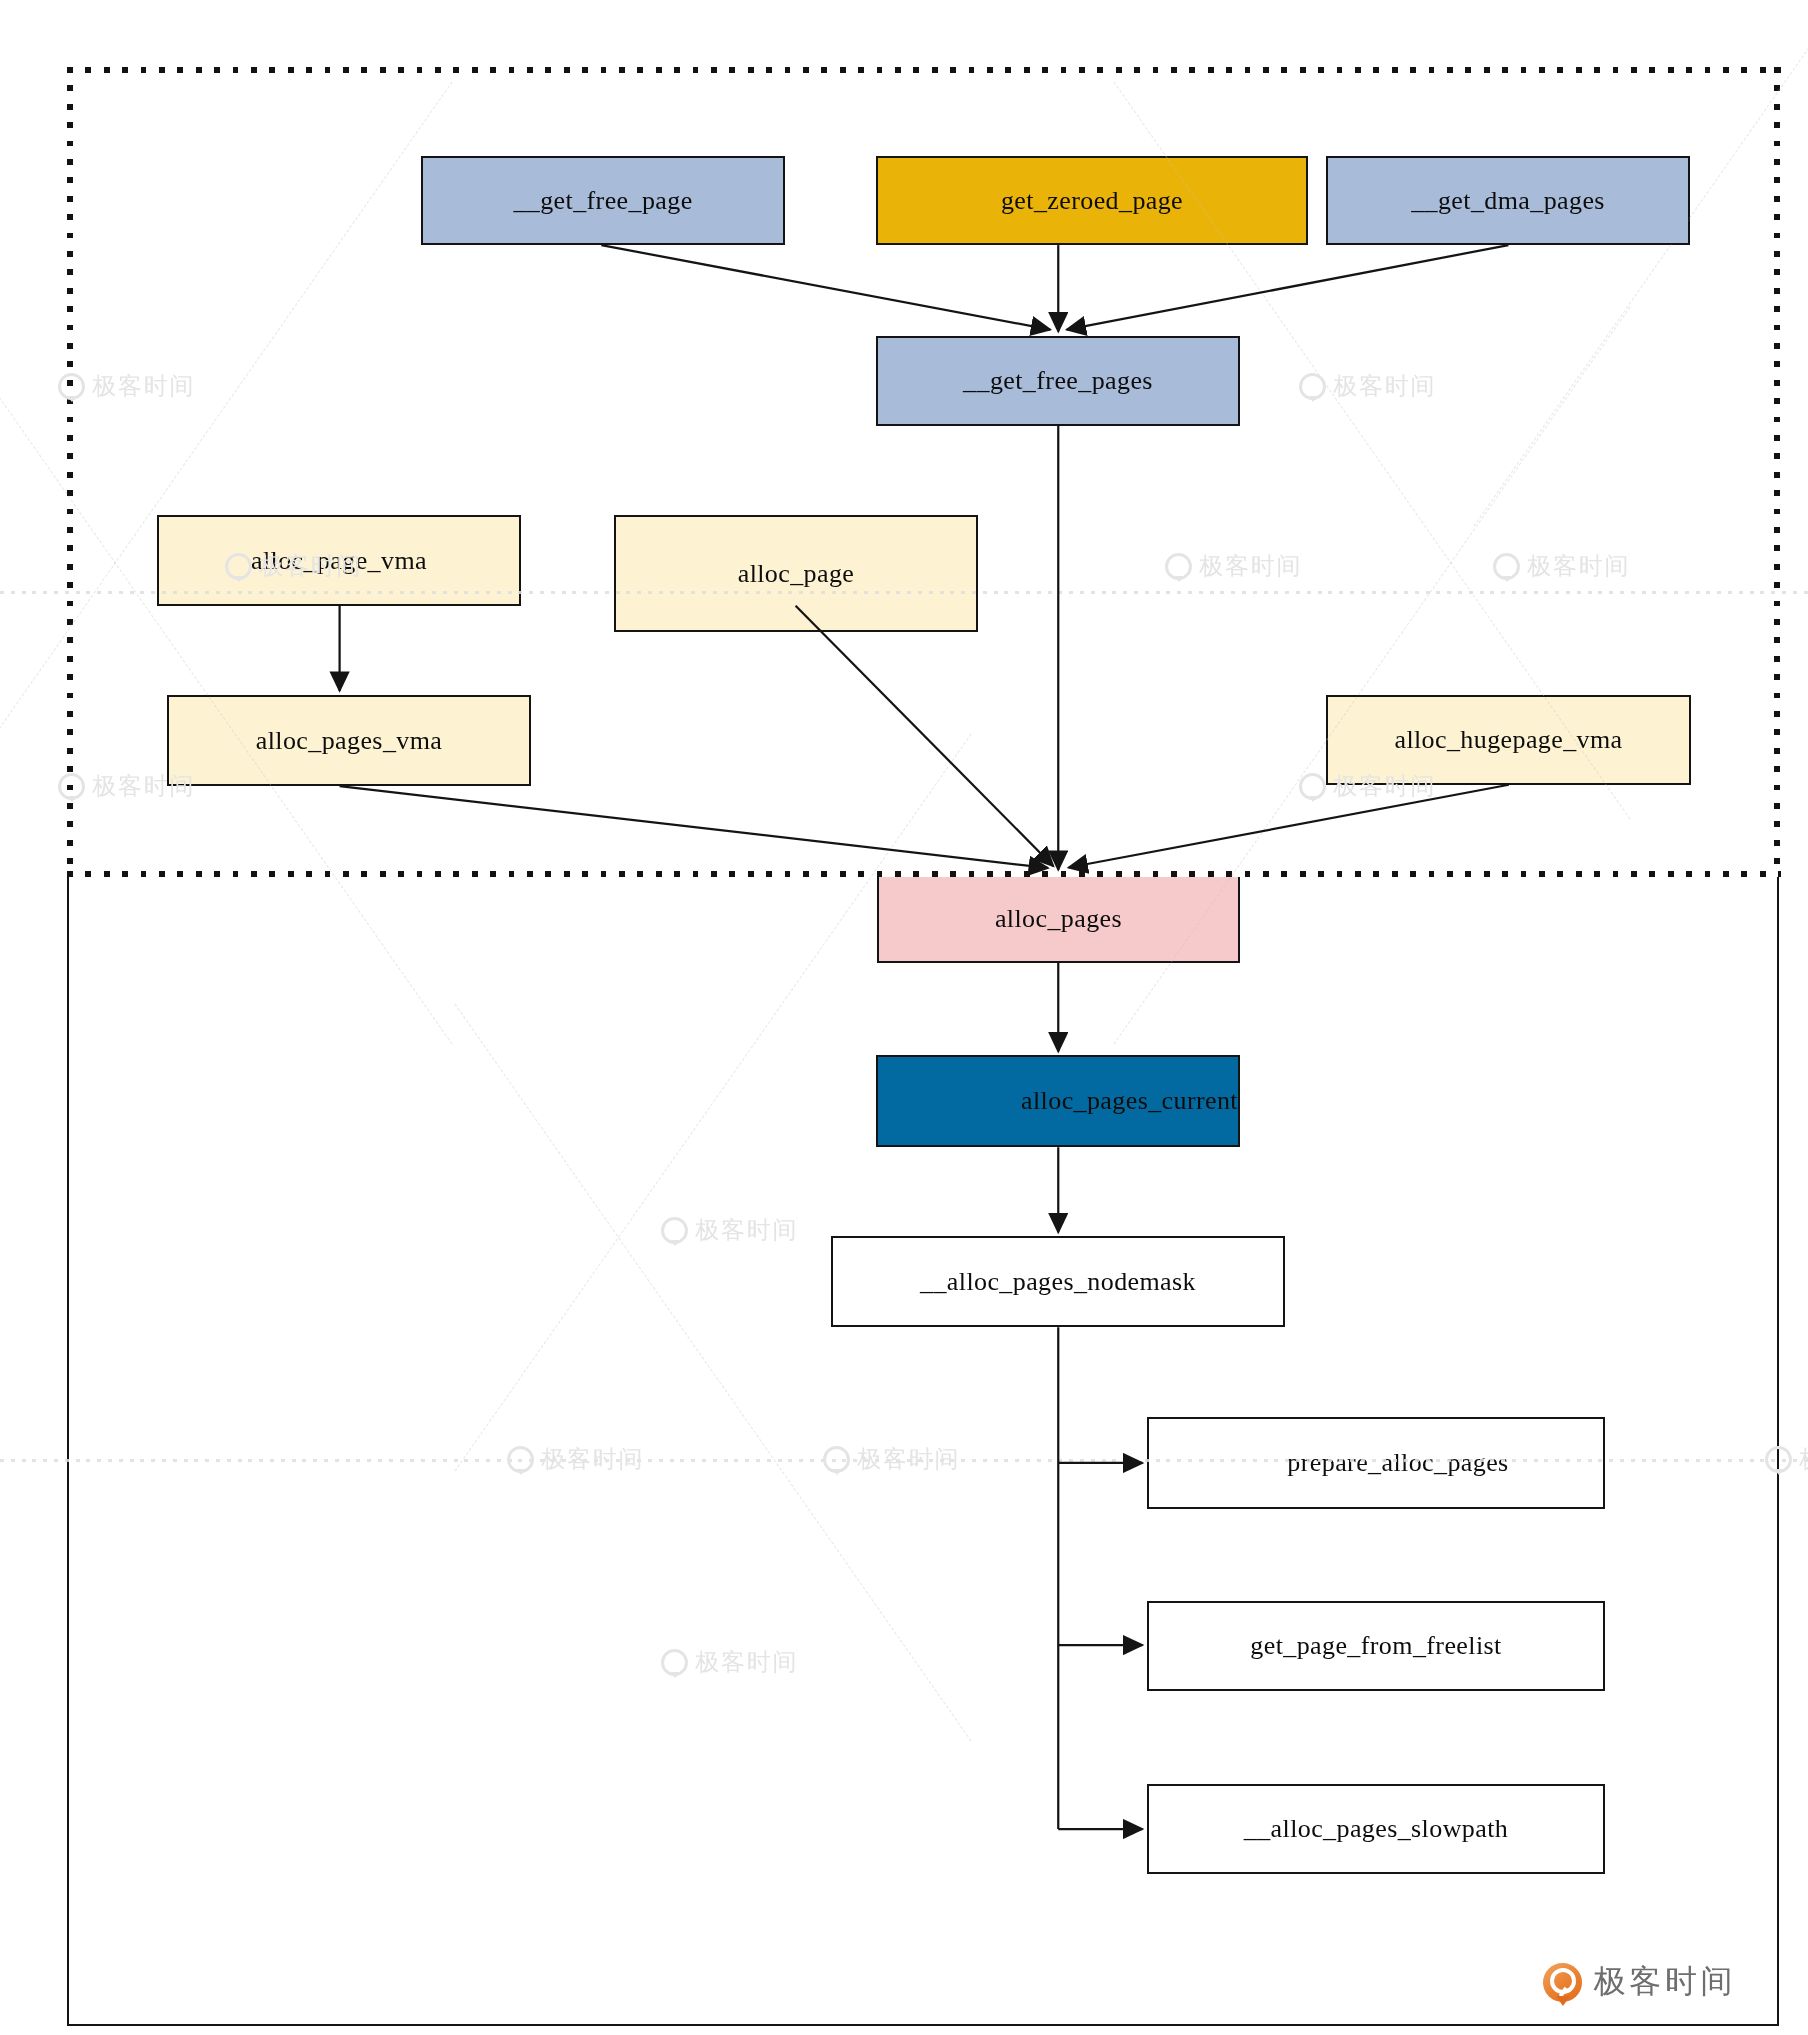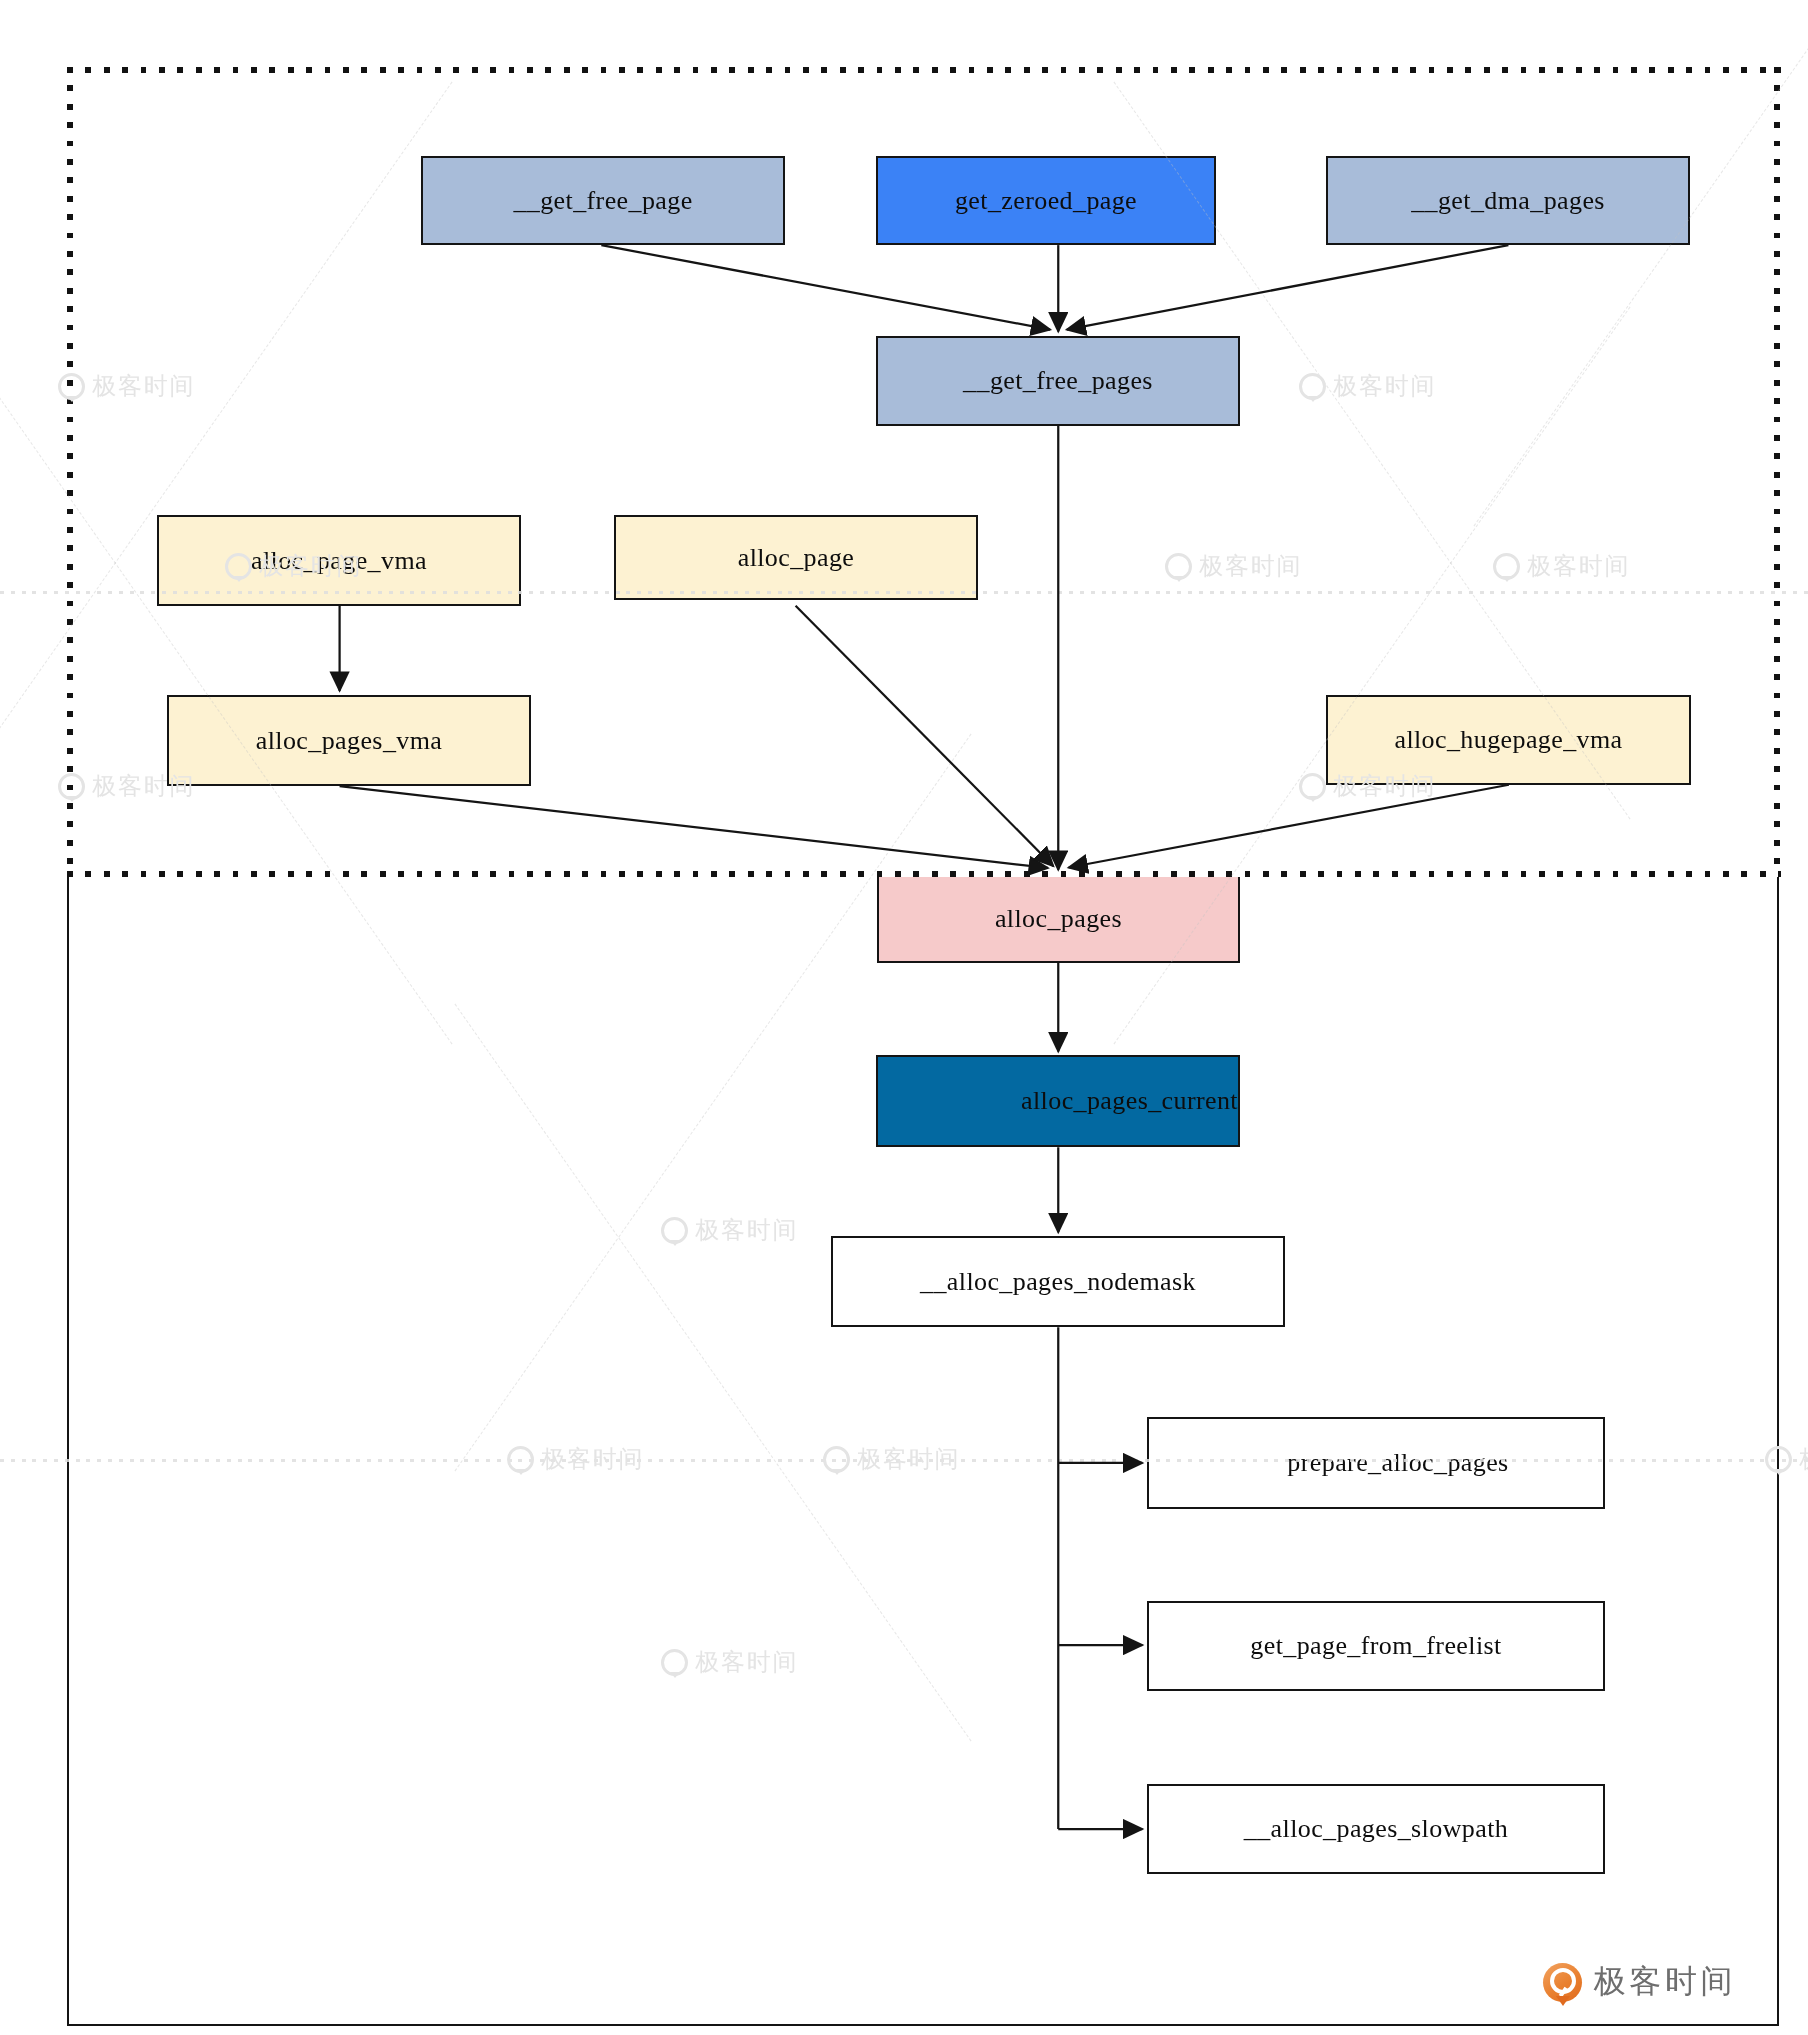--- a/index.html
+++ b/index.html
@@ -65,33 +65,33 @@
   <div class="dot-h" style="left:67px;top:67px;width:1714px;"></div>
   <div class="dot-v" style="left:67px;top:67px;height:806px;"></div>
   <div class="dot-v" style="left:1774px;top:67px;height:806px;"></div>
 
   <div class="solid-region" style="left:67px;top:874px;width:1712px;height:1152px;"></div>
 
   <div id="nodes-layer">
       <div class="node" style="left: 421px; top: 156px; width: 364px; height: 89px; background: rgb(168, 188, 217);">
         <span>__get_free_page</span>
       </div>
-      <div class="node" style="left: 876px; top: 156px; width: 340px; height: 89px; background: #3b82f6;">
+      <div class="node" style="left: 876px; top: 156px; width: 432px; height: 89px; background: #eab308;">
         <span>get_zeroed_page</span>
       </div>
       <div class="node" style="left: 1326px; top: 156px; width: 364px; height: 89px; background: rgb(168, 188, 217);">
         <span>__get_dma_pages</span>
       </div>
       <div class="node" style="left: 876px; top: 336px; width: 364px; height: 90px; background: rgb(168, 188, 217);">
         <span>__get_free_pages</span>
       </div>
       <div class="node" style="left: 157px; top: 515px; width: 364px; height: 91px; background: rgb(253, 242, 210);">
         <span>alloc_page_vma</span>
       </div>
-      <div class="node" style="left: 614px; top: 515px; width: 364px; height: 85px; background: rgb(253, 242, 210);">
+      <div class="node" style="left: 614px; top: 515px; width: 364px; height: 117px; background: rgb(253, 242, 210);">
         <span>alloc_page</span>
       </div>
       <div class="node" style="left: 167px; top: 695px; width: 364px; height: 91px; background: rgb(253, 242, 210);">
         <span>alloc_pages_vma</span>
       </div>
       <div class="node" style="left: 1326px; top: 695px; width: 365px; height: 90px; background: rgb(253, 242, 210);">
         <span>alloc_hugepage_vma</span>
       </div>
       <div class="node" style="left: 877px; top: 874px; width: 363px; height: 89px; background: rgb(246, 202, 202);">
         <span>alloc_pages</span>

